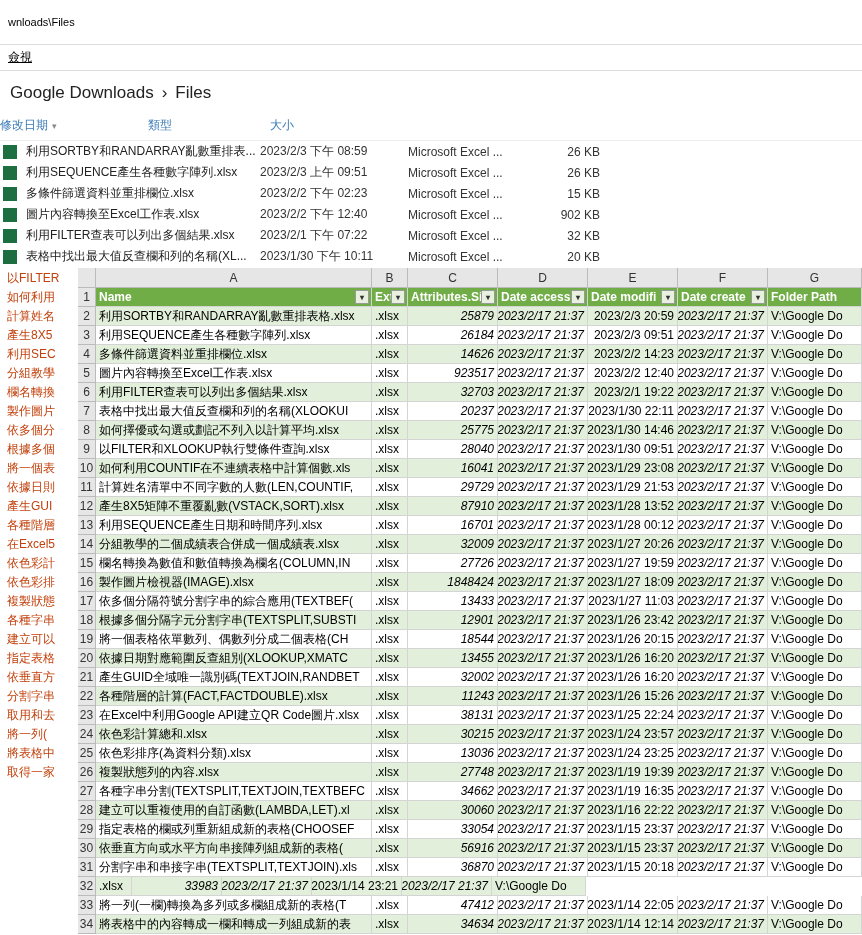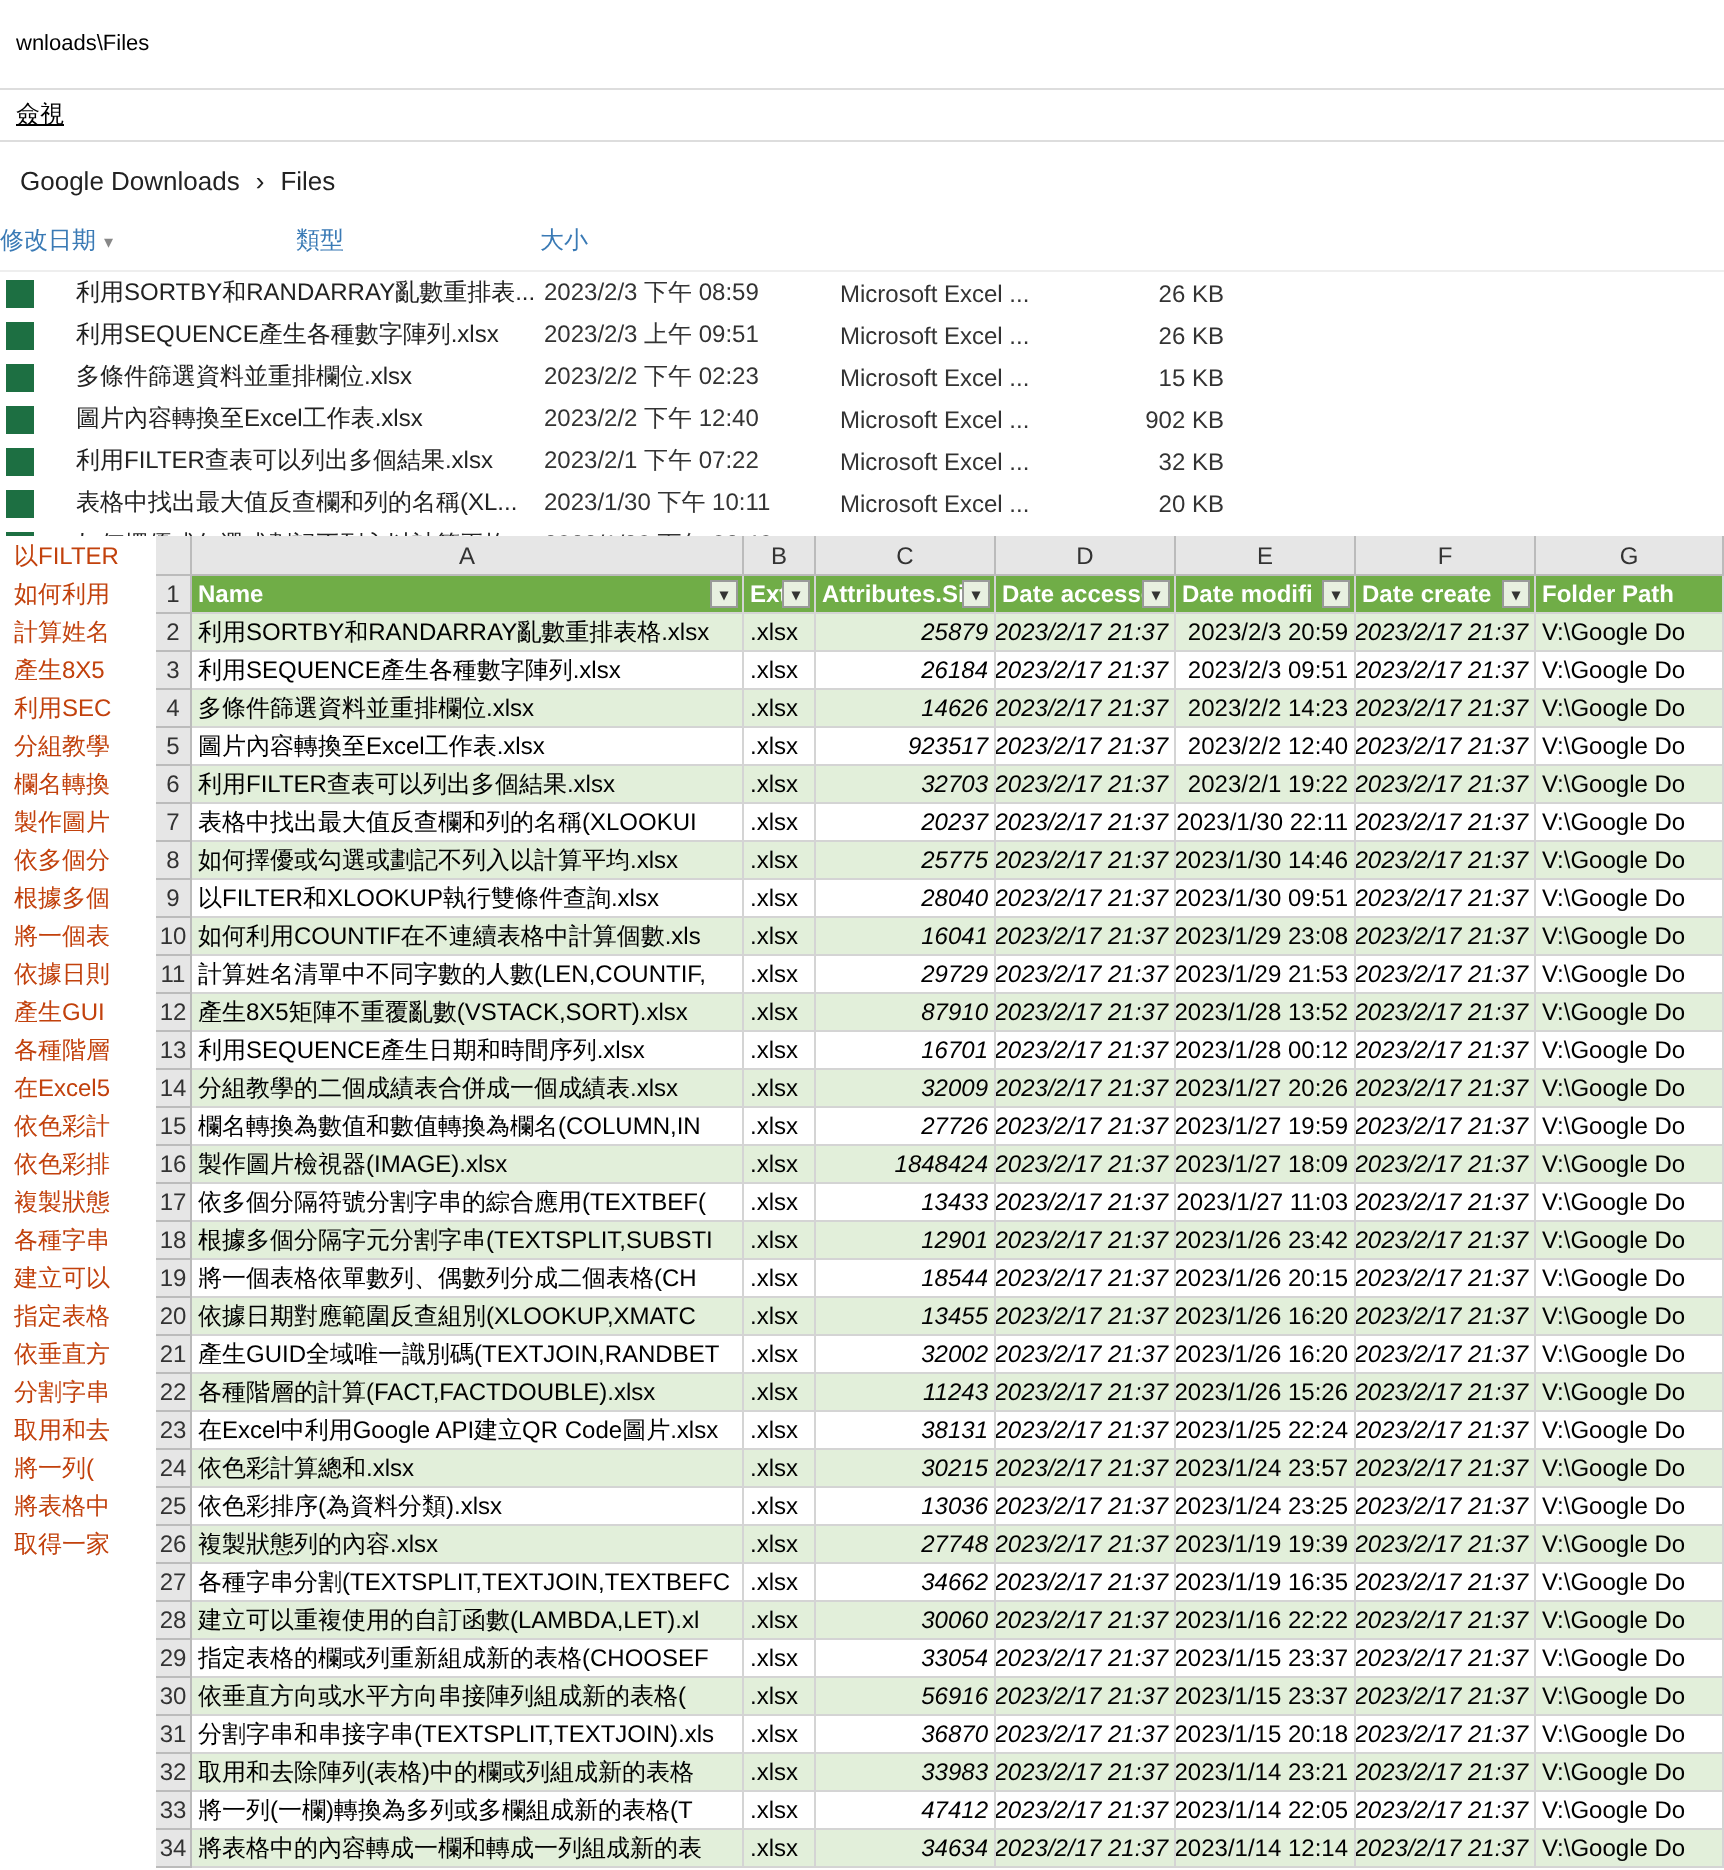--- a/index.html
+++ b/index.html
@@ -1,33 +1,33 @@
 <!DOCTYPE html>
 <html><head>
 <meta charset="utf-8">
 <style>
   * { margin: 0; padding: 0; box-sizing: border-box; font-family: "Microsoft JhengHei", "Segoe UI", sans-serif; }
   body { background: #fff; font-size: 12px; width: 862px; }
   .title-bar { padding: 16px 8px; font-size: 11px; border-bottom: 1px solid #ddd; }
   .menu-bar { padding: 4px 8px; font-size: 12px; border-bottom: 1px solid #ddd; text-decoration: underline; }
-  .breadcrumb { padding: 12px 10px 8px; font-size: 13px; display: flex; gap: 8px; align-items: center; }
+  .breadcrumb { padding: 12px 10px 8px; font-size: 17px; display: flex; gap: 8px; align-items: center; }
   .breadcrumb span { color: #222; }
   .chevron { color: #888; }
   .headers { display: flex; padding: 6px 0; font-size: 12px; color: #3a7ab5; border-bottom: 1px solid #eee; }
   .headers .col { display: flex; align-items: center; gap: 4px; }
   .col-name { width: 260px; padding-left: 20px; }
   .col-date { width: 148px; }
   .col-type { width: 122px; }
   .col-size { width: 80px; text-align: right; }
   .explorer-rows { }
   .explorer-row { display: flex; align-items: center; padding: 2px 0; font-size: 12px; color: #222; }
   .explorer-row .icon { width: 20px; display: flex; justify-content: center; }
   .xlsx-icon { width: 14px; height: 14px; background: #1d6f42; position: relative; }
   .xlsx-icon::after { content: ""; position: absolute; right: -4px; top: 0; bottom: 0; width: 4px; background: #fff; border-left: 1px solid #1d6f42; }
-  .er-name { width: 240px; white-space: nowrap; overflow: hidden; text-overflow: ellipsis; padding-left: 6px; margin-left: 12px; }
+  .er-name { width: 240px; white-space: nowrap; overflow: hidden; text-overflow: ellipsis; padding-left: 6px; }
   .er-date { width: 148px; color: #333; }
   .er-type { width: 122px; color: #333; white-space: nowrap; overflow: hidden; text-overflow: ellipsis; }
   .er-size { width: 70px; text-align: right; color: #333; }
   
   .sheet { position: absolute; top: 268px; left: 0; right: 0; background: #fff; }
   .colhead { display: flex; background: #e6e6e6; height: 20px; }
   .rowheadcorner { width: 96px; display: flex; }
   .side-trunc { width: 78px; background: #fff; padding-left: 4px; white-space: nowrap; overflow: hidden; display: flex; align-items: center; font-size: 12px; color: #c2410c; }
   .side-trunc .icon { margin-right: 3px; }
   .rownum-head { width: 18px; background: #e6e6e6; border-right: 1px solid #bbb; border-bottom: 1px solid #bbb; }
@@ -592,21 +592,20 @@
     <div class="cell c-B band-b">.xlsx</div>
     <div class="cell c-C band-b">36870</div>
     <div class="cell c-D band-b">2023/2/17 21:37</div>
     <div class="cell c-E band-b">2023/1/15 20:18</div>
     <div class="cell c-F band-b">2023/2/17 21:37</div>
     <div class="cell c-G band-b">V:\Google Do</div>
       </div>
       <div class="sheet-row">
     <div class="side-trunc"></div>
     <div class="cell c-rownum">32</div>
-    <div class="cell c-A band-a">取用和去除陣列(表格)中的欄或列組成新的表格</div>
     <div class="cell c-B band-a">.xlsx</div>
     <div class="cell c-C band-a">33983</div>
     <div class="cell c-D band-a">2023/2/17 21:37</div>
     <div class="cell c-E band-a">2023/1/14 23:21</div>
     <div class="cell c-F band-a">2023/2/17 21:37</div>
     <div class="cell c-G band-a">V:\Google Do</div>
       </div>
       <div class="sheet-row">
     <div class="side-trunc"></div>
     <div class="cell c-rownum">33</div>

